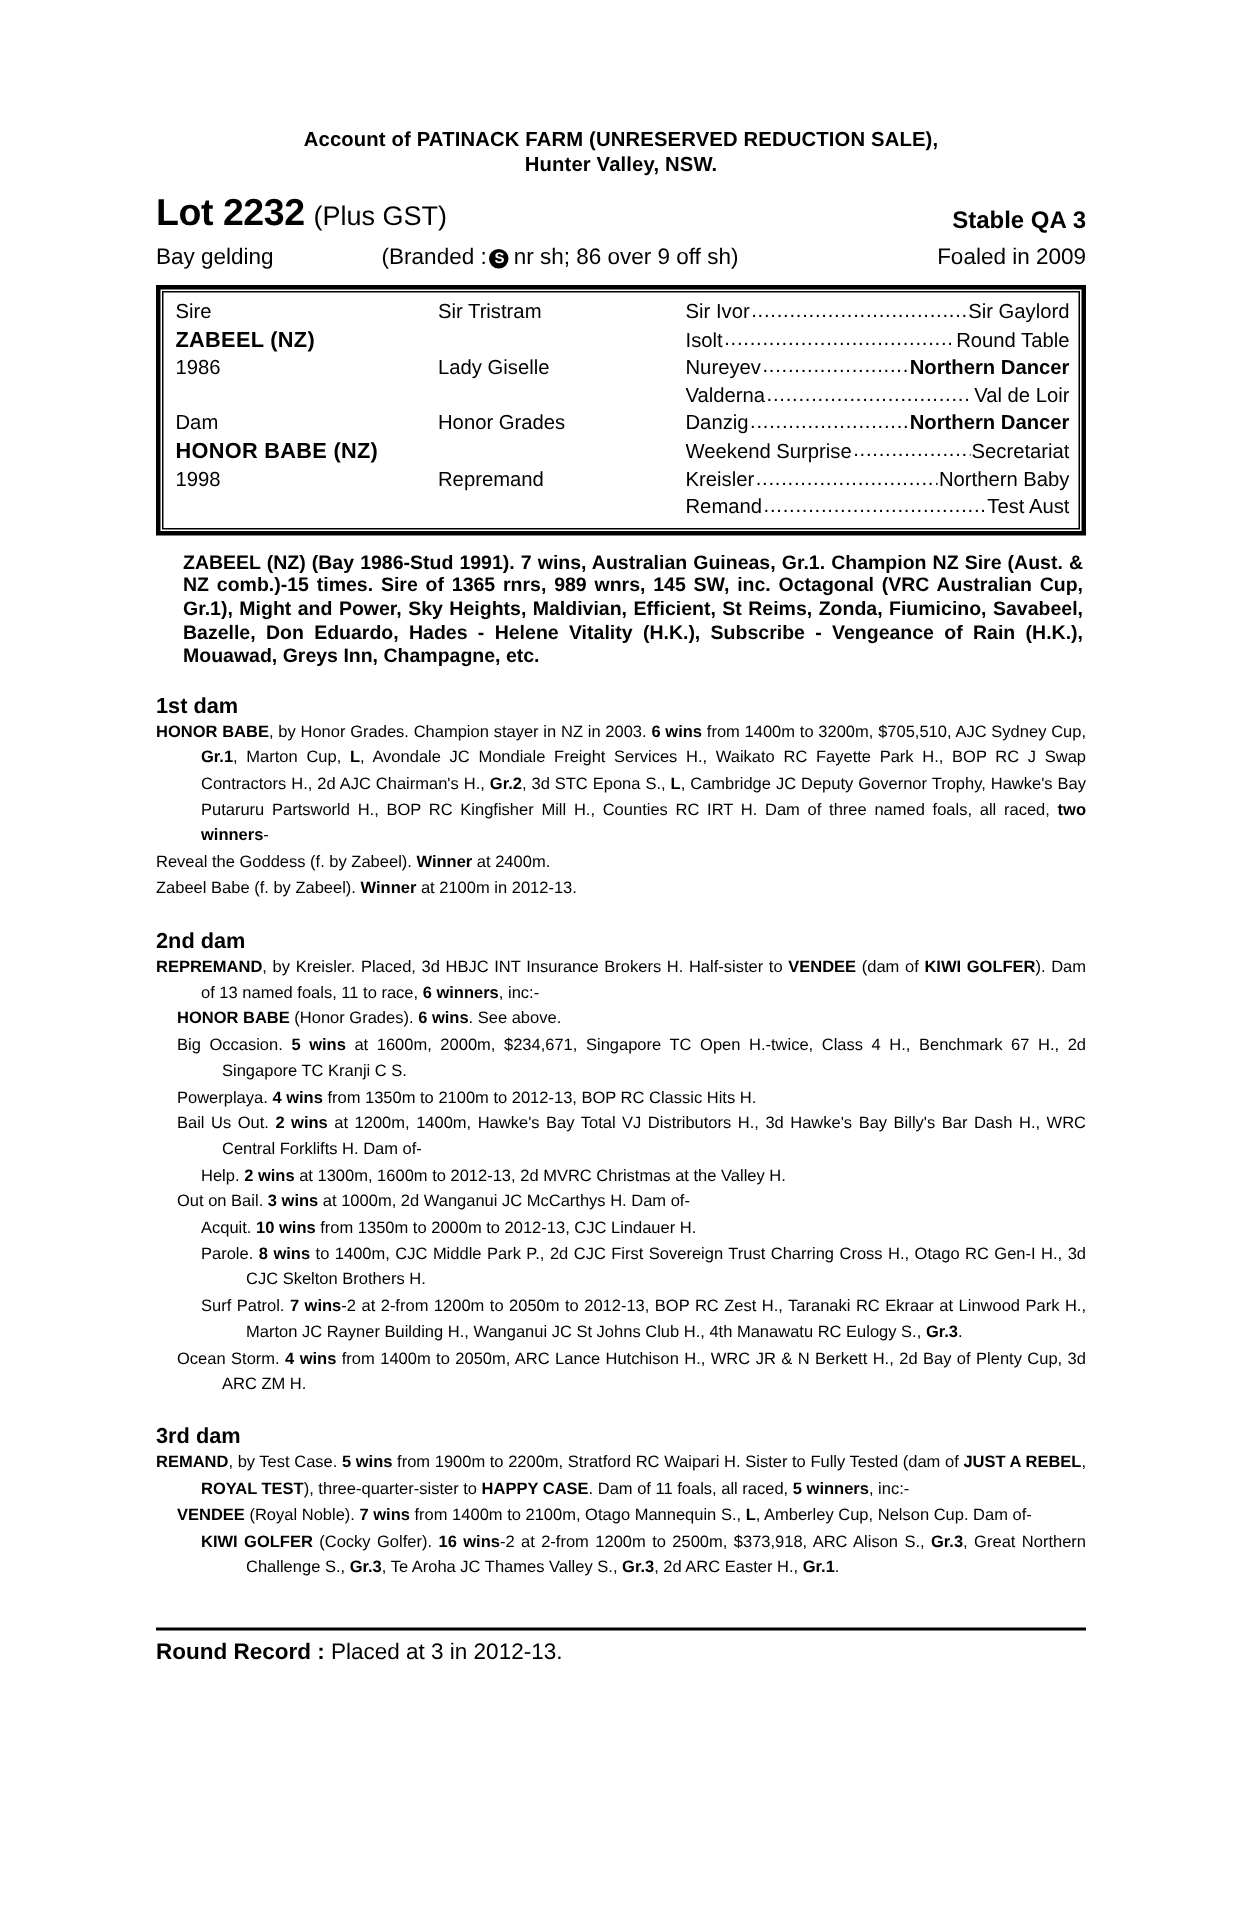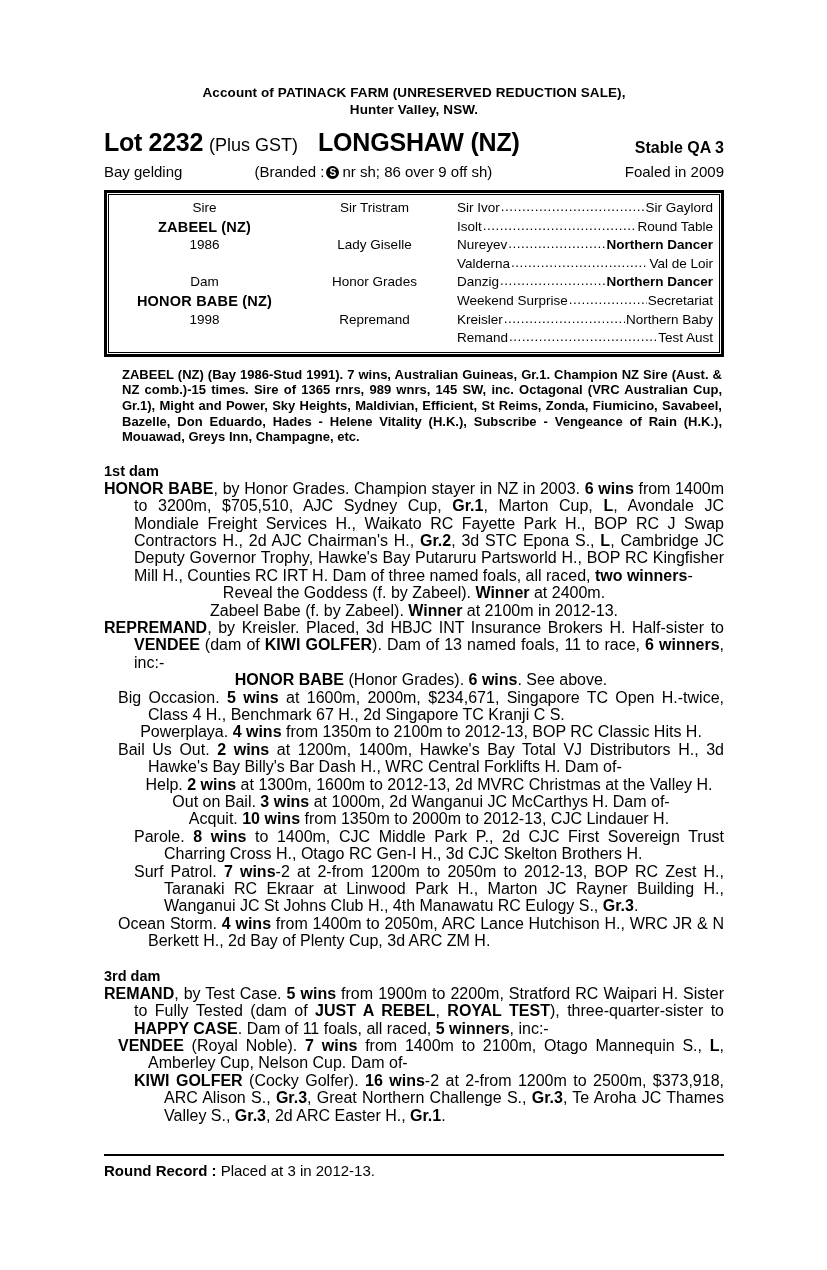--- a/index.html
+++ b/index.html
@@ -120,21 +120,20 @@
     border-collapse: collapse;
     font-size: 13.5px;
     table-layout: fixed;
   }
   .ped td {
     padding: 0;
     vertical-align: top;
     line-height: 18.6px;
     white-space: nowrap;
     overflow: hidden;
-    text-align: center;
   }
   .col-a { width: 175px; }
   .col-b { width: 165px; }
   .col-c { width: auto; margin-left: 40px; }
   .bold { font-weight: bold; }
   .ped .nm {
     font-size: 14.5px;
     font-weight: bold;
     letter-spacing: 0.2px;
   }
@@ -167,29 +166,29 @@
   }
 
   
   .secthead {
     font-weight: bold;
     font-size: 14.5px;
     margin-top: 18px;
     margin-bottom: 1px;
   }
   .ent {
-    font-size: 16px;
+    font-size: 11px;
     line-height: 17.4px;
     text-align: justify;
     text-justify: inter-word;
   }
   .i1 { padding-left: 30px; text-indent: -30px; }
   .lvl1 { margin-left: 14px; padding-left: 30px; text-indent: -30px; }
   .lvl2 { margin-left: 30px; padding-left: 30px; text-indent: -30px; }
-  .nojust { text-align: center; }
+  .nojust { text-align: left; }
   .b { font-weight: bold; }
 
   
   .rr-rule {
     border-top: 2.5px solid #000;
     margin-top: 30px;
   }
   .rr {
     font-size: 15px;
     margin-top: 6px;
@@ -204,21 +203,20 @@
 
     <div class="account">
       <span>Account of PATINACK FARM (UNRESERVED REDUCTION SALE),</span>
       <span class="line2">Hunter Valley, NSW.</span>
     </div>
 
     <div class="lotline">
       <div class="lot-left">
         <span class="lot-no">Lot 2232</span>
         <span class="gst">(Plus GST)</span>
-        <span class="horse-name">LONGSHAW (NZ)</span>
       </div>
       <span class="stable">Stable QA 3</span>
     </div>
 
     <div class="descline">
       <span class="colour-sex">Bay gelding</span>
       <span class="branded">
         <span>(Branded :</span>
         <span class="brandmark">S</span>
         <span>nr sh; 86 over 9 off sh)</span>
@@ -323,20 +321,21 @@
       </div>
     </div>
 
     <div class="siresum">ZABEEL (NZ) (Bay 1986-Stud 1991). 7 wins, Australian Guineas, Gr.1. Champion NZ Sire (Aust. &amp; NZ comb.)-15 times. Sire of 1365 rnrs, 989 wnrs, 145 SW, inc. Octagonal (VRC Australian Cup, Gr.1), Might and Power, Sky Heights, Maldivian, Efficient, St Reims, Zonda, Fiumicino, Savabeel, Bazelle, Don Eduardo, Hades - Helene Vitality (H.K.), Subscribe - Vengeance of Rain (H.K.), Mouawad, Greys Inn, Champagne, etc.</div>
 
     <div class="secthead">1st dam</div>
     <div class="ent i1"><span class="b">HONOR BABE</span>, by Honor Grades. Champion stayer in NZ in 2003. <span class="b">6 wins</span> from 1400m to 3200m, $705,510, AJC Sydney Cup, <span class="b">Gr.1</span>, Marton Cup, <span class="b">L</span>, Avondale JC Mondiale Freight Services H., Waikato RC Fayette Park H., BOP RC J Swap Contractors H., 2d AJC Chairman's H., <span class="b">Gr.2</span>, 3d STC Epona S., <span class="b">L</span>, Cambridge JC Deputy Governor Trophy, Hawke's Bay Putaruru Partsworld H., BOP RC Kingfisher Mill H., Counties RC IRT H. Dam of three named foals, all raced, <span class="b">two winners</span>-</div>
     <div class="ent i1 nojust">Reveal the Goddess (f. by Zabeel). <span class="b">Winner</span> at 2400m.</div>
     <div class="ent i1 nojust">Zabeel Babe (f. by Zabeel). <span class="b">Winner</span> at 2100m in 2012-13.</div>
 
+    <div class="secthead">2nd dam</div>
     <div class="ent i1"><span class="b">REPREMAND</span>, by Kreisler. Placed, 3d HBJC INT Insurance Brokers H. Half-sister to <span class="b">VENDEE</span> (dam of <span class="b">KIWI GOLFER</span>). Dam of 13 named foals, 11 to race, <span class="b">6 winners</span>, inc:-</div>
     <div class="ent lvl1 nojust"><span class="b">HONOR BABE</span> (Honor Grades). <span class="b">6 wins</span>. See above.</div>
     <div class="ent lvl1">Big Occasion. <span class="b">5 wins</span> at 1600m, 2000m, $234,671, Singapore TC Open H.-twice, Class 4 H., Benchmark 67 H., 2d Singapore TC Kranji C S.</div>
     <div class="ent lvl1 nojust">Powerplaya. <span class="b">4 wins</span> from 1350m to 2100m to 2012-13, BOP RC Classic Hits H.</div>
     <div class="ent lvl1">Bail Us Out. <span class="b">2 wins</span> at 1200m, 1400m, Hawke's Bay Total VJ Distributors H., 3d Hawke's Bay Billy's Bar Dash H., WRC Central Forklifts H. Dam of-</div>
     <div class="ent lvl2 nojust">Help. <span class="b">2 wins</span> at 1300m, 1600m to 2012-13, 2d MVRC Christmas at the Valley H.</div>
     <div class="ent lvl1 nojust">Out on Bail. <span class="b">3 wins</span> at 1000m, 2d Wanganui JC McCarthys H. Dam of-</div>
     <div class="ent lvl2 nojust">Acquit. <span class="b">10 wins</span> from 1350m to 2000m to 2012-13, CJC Lindauer H.</div>
     <div class="ent lvl2">Parole. <span class="b">8 wins</span> to 1400m, CJC Middle Park P., 2d CJC First Sovereign Trust Charring Cross H., Otago RC Gen-I H., 3d CJC Skelton Brothers H.</div>
     <div class="ent lvl2">Surf Patrol. <span class="b">7 wins</span>-2 at 2-from 1200m to 2050m to 2012-13, BOP RC Zest H., Taranaki RC Ekraar at Linwood Park H., Marton JC Rayner Building H., Wanganui JC St Johns Club H., 4th Manawatu RC Eulogy S., <span class="b">Gr.3</span>.</div>

